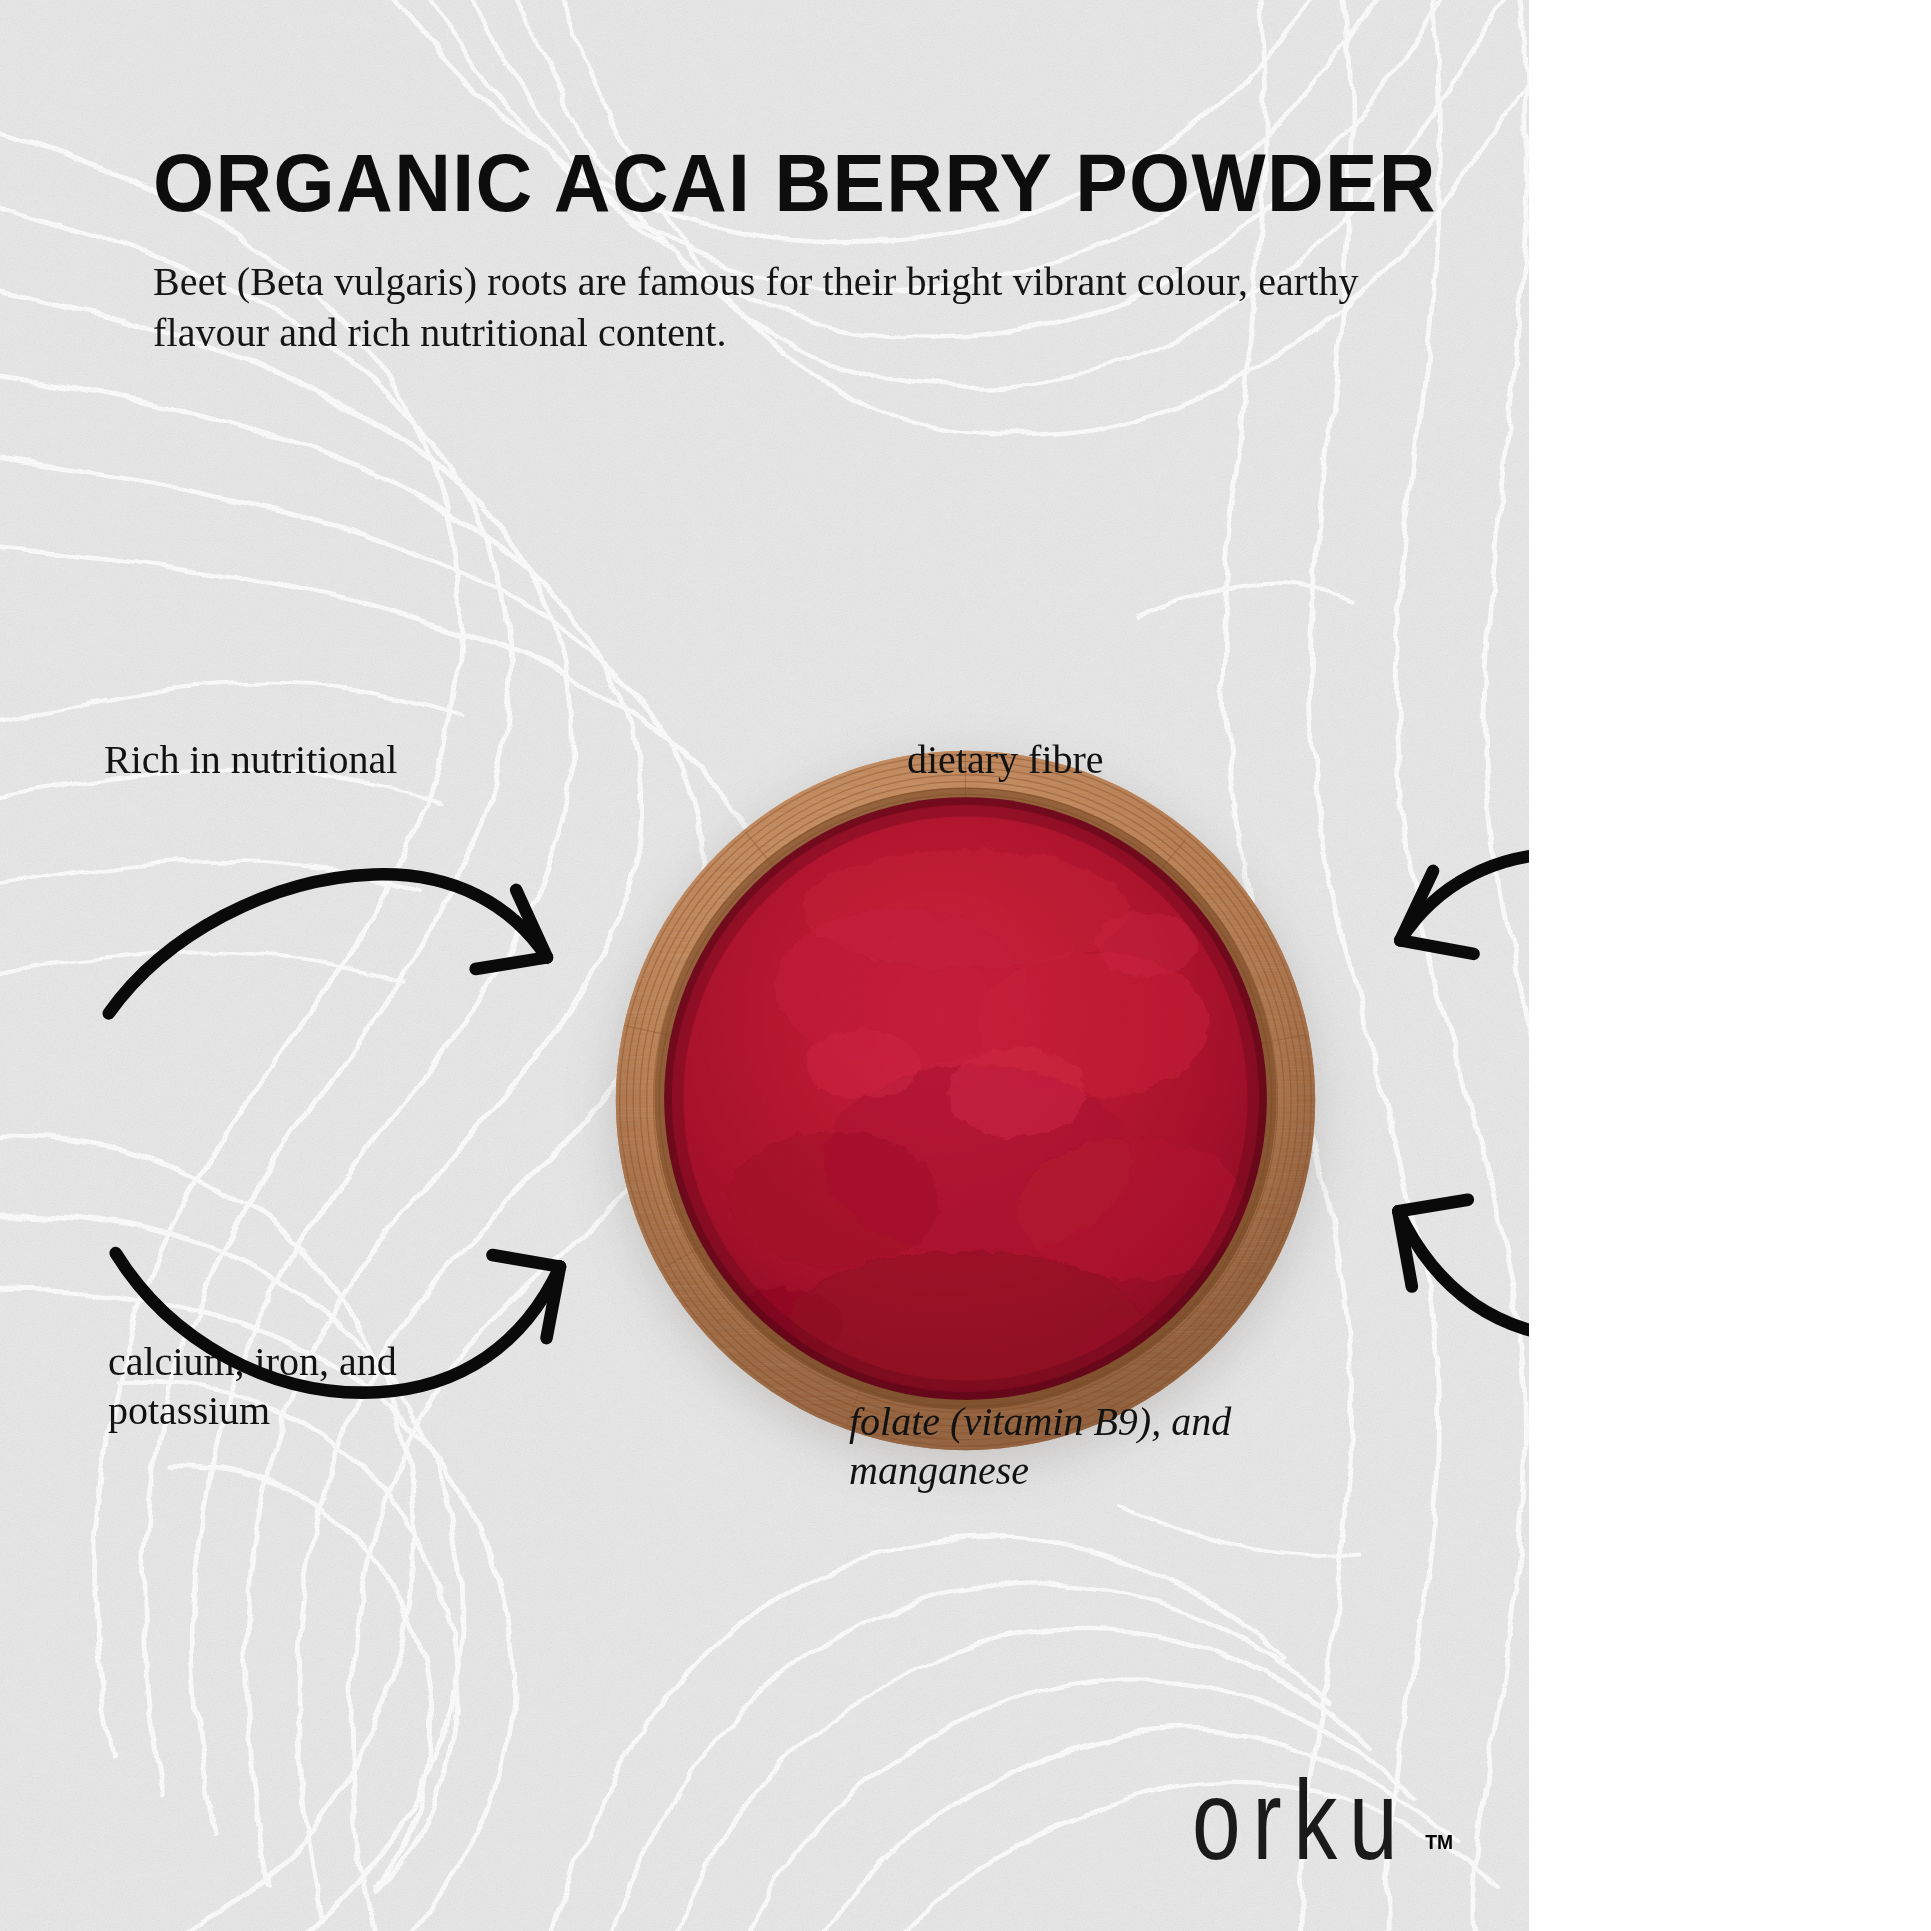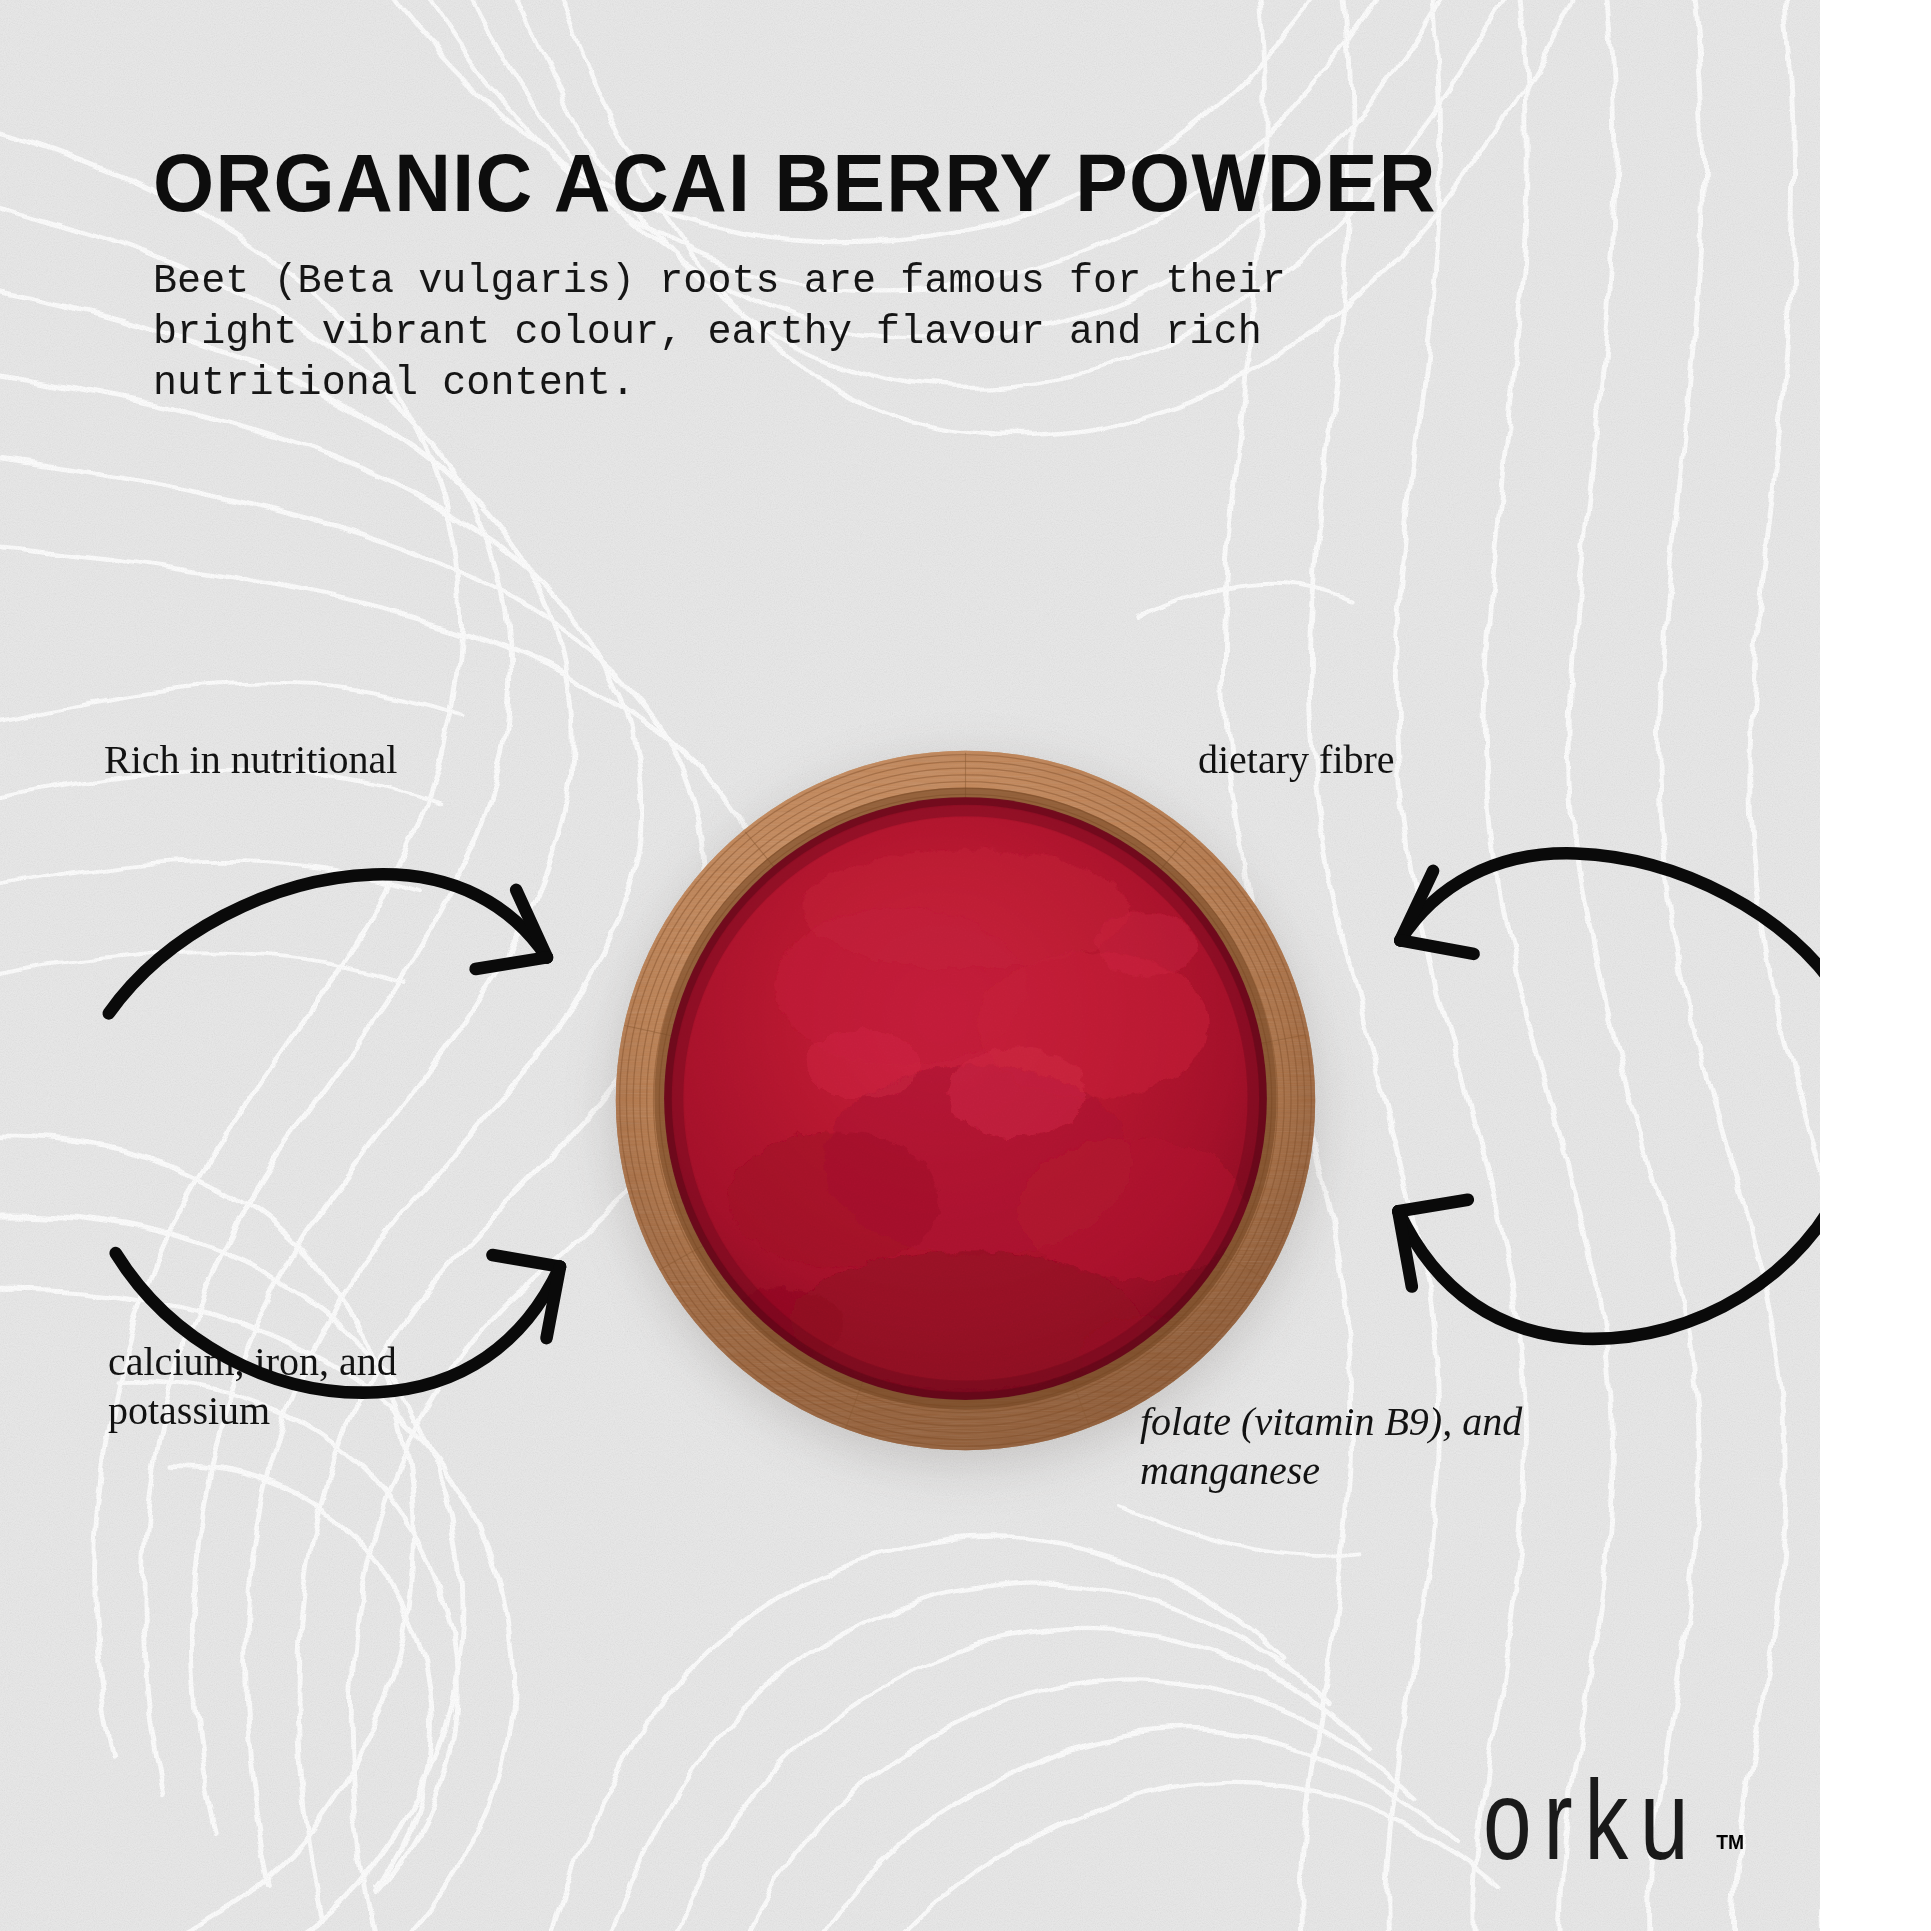--- a/index.html
+++ b/index.html
@@ -7,21 +7,21 @@
 
   html, body {
     width:1931px; height:1931px;
     background:#ffffff;
     font-family:"Liberation Serif", serif;
     overflow:hidden;
   }
 
   #poster {
     position:relative;
-    width:1820px; height:1931px;
+    width:1529px; height:1931px;
     background:#e9e9e9;
     overflow:hidden;
   }
 
   
   #bg-topo, #bg-grain {
     position:absolute; inset:0;
     width:1931px; height:1931px;
     pointer-events:none;
   }
@@ -37,21 +37,21 @@
     letter-spacing:1.4px;
     line-height:1;
     color:#0d0d0d;
     transform:scaleX(.97);
     transform-origin:left center;
     white-space:nowrap;
   }
 
   .subtitle {
     margin-top:33px;
-    font-family:Liberation Mono, monospace;
+    font-family:Liberation Serif, serif;
     font-size:40px;
     line-height:1.27;
     color:#151515;
     max-width:1246px;
     letter-spacing:0.1px;
   }
 
   
   #bowl-wrap {
     position:absolute;

